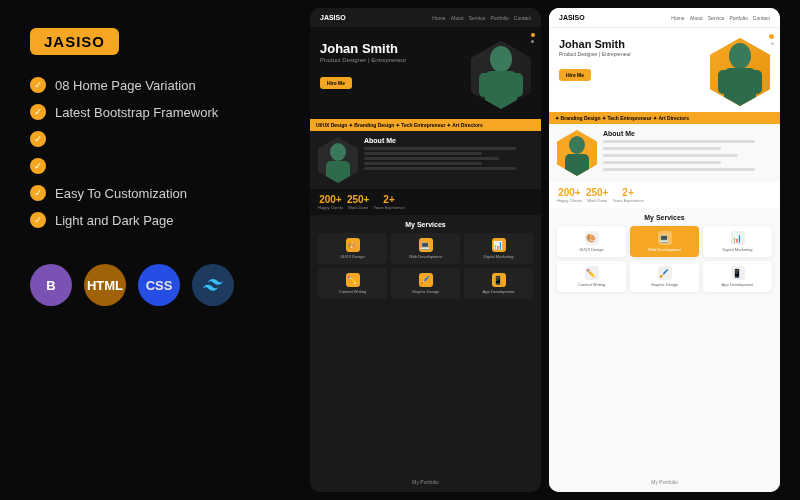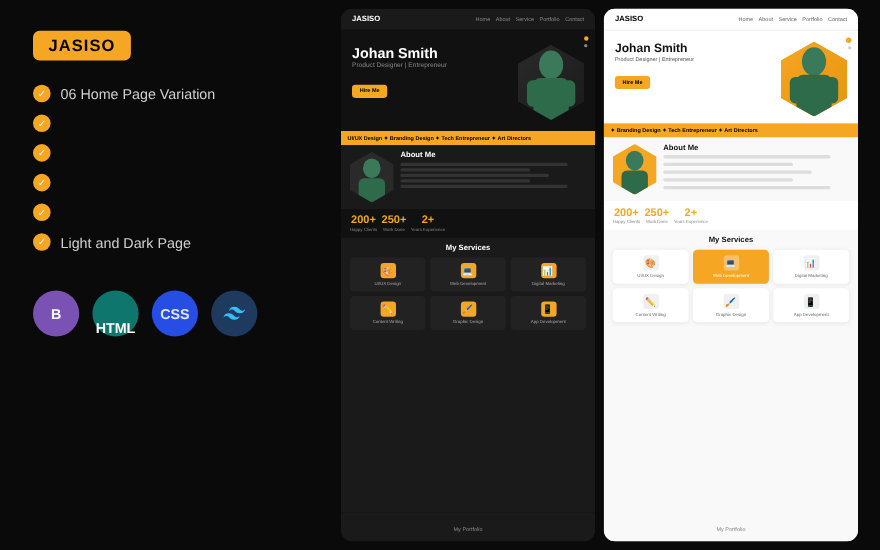--- a/index.html
+++ b/index.html
@@ -84,21 +84,21 @@
       height: 42px;
       border-radius: 50%;
       display: flex;
       align-items: center;
       justify-content: center;
       font-weight: 800;
       font-size: 13px;
     }
 
     .tech-icon.bootstrap { background: #7952b3; color: #fff; }
-    .tech-icon.html { background: #0f766e; color: #fff; align-items: flex-end; }
+    .tech-icon.html { background: #a16207; color: #fff; }
     .tech-icon.css { background: #264de4; color: #e5e5e5; }
     .tech-icon.tailwind { background: #1e3a5f; color: #38bdf8; }
 
     
     .right-panel {
       flex: 1;
       display: flex;
       gap: 8px;
       padding: 8px 20px 8px 0;
       overflow: hidden;
@@ -535,33 +535,35 @@
   </style>
 </head>
 <body>
 
 <div class="left-panel">
   <div class="brand-badge">JASISO</div>
 
   <ul class="feature-list">
     <li>
       <span class="check-icon">✓</span>
-      <span>06 Home Page Variation</span>
+      <span>08 Home Page Variation</span>
+    </li>
+    <li>
+      <span class="check-icon">✓</span>
+      <span>Latest Bootstrap Framework</span>
     </li>
     <li>
       <span class="check-icon">✓</span>
     </li>
     <li>
       <span class="check-icon">✓</span>
     </li>
     <li>
       <span class="check-icon">✓</span>
-    </li>
-    <li>
-      <span class="check-icon">✓</span>
+      <span>Easy To Customization</span>
     </li>
     <li>
       <span class="check-icon">✓</span>
       <span>Light and Dark Page</span>
     </li>
   </ul>
 
   <div class="tech-icons">
     <div class="tech-icon bootstrap">B</div>
     <div class="tech-icon html">

